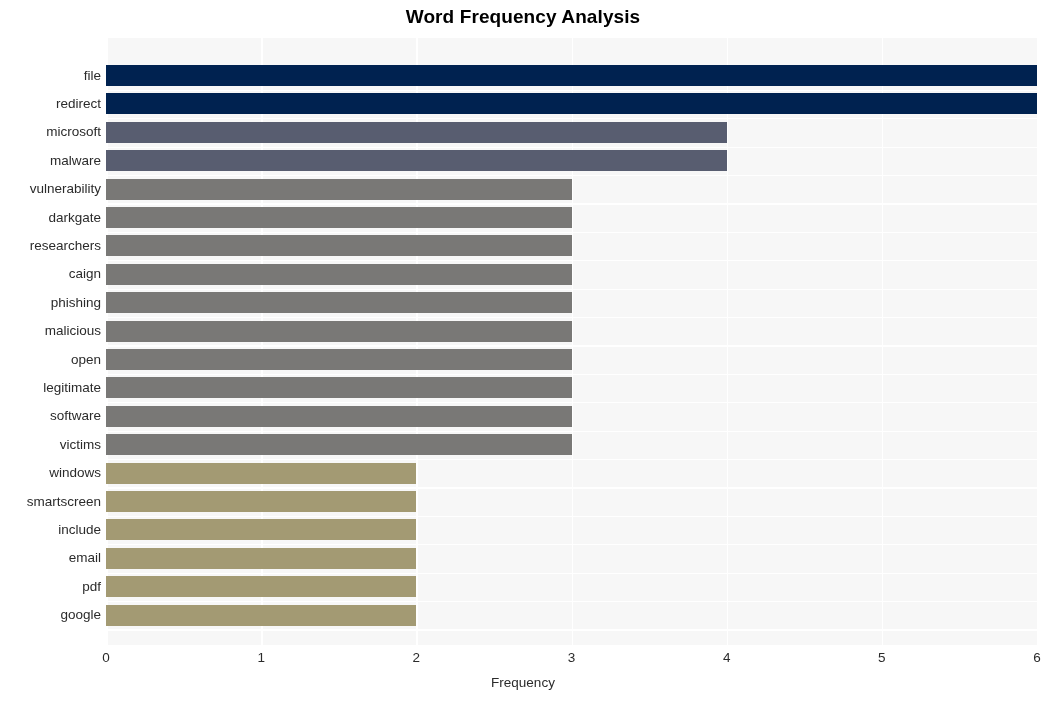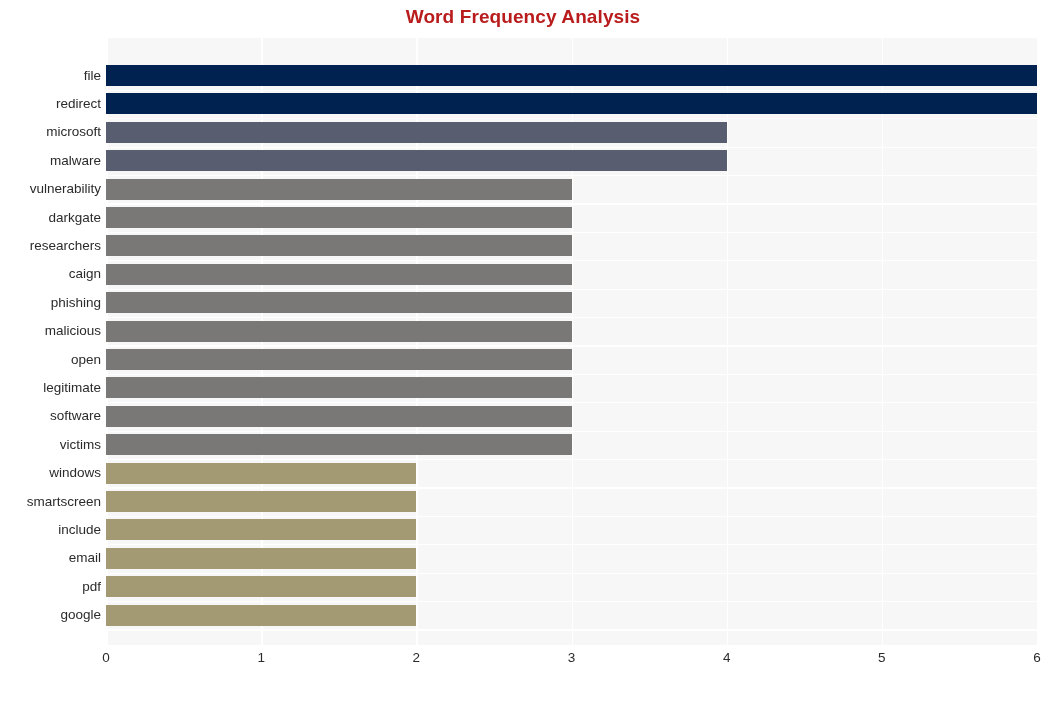--- a/index.html
+++ b/index.html
@@ -25,21 +25,21 @@
 
   
   #chart-title {
     position: absolute;
     left: 0;
     top: 6px;
     width: 1046px;
     text-align: center;
     font-size: 19px;
     font-weight: bold;
-    color: #b91c1c;
+    color: #000000;
     letter-spacing: 0.1px;
     white-space: nowrap;
   }
 
   
   #plot-area {
     position: absolute;
     left: 106px;
     top: 38px;
     width: 931px;
@@ -193,14 +193,15 @@
   <div id="xticks">
       <div class="xtick" style="left: 106px;">0</div>
       <div class="xtick" style="left: 261.167px;">1</div>
       <div class="xtick" style="left: 416.333px;">2</div>
       <div class="xtick" style="left: 571.5px;">3</div>
       <div class="xtick" style="left: 726.667px;">4</div>
       <div class="xtick" style="left: 881.833px;">5</div>
       <div class="xtick" style="left: 1037px;">6</div>
     </div>
 
+  <div id="xlabel">Frequency</div>
 
 </div>
 
 </body></html>

